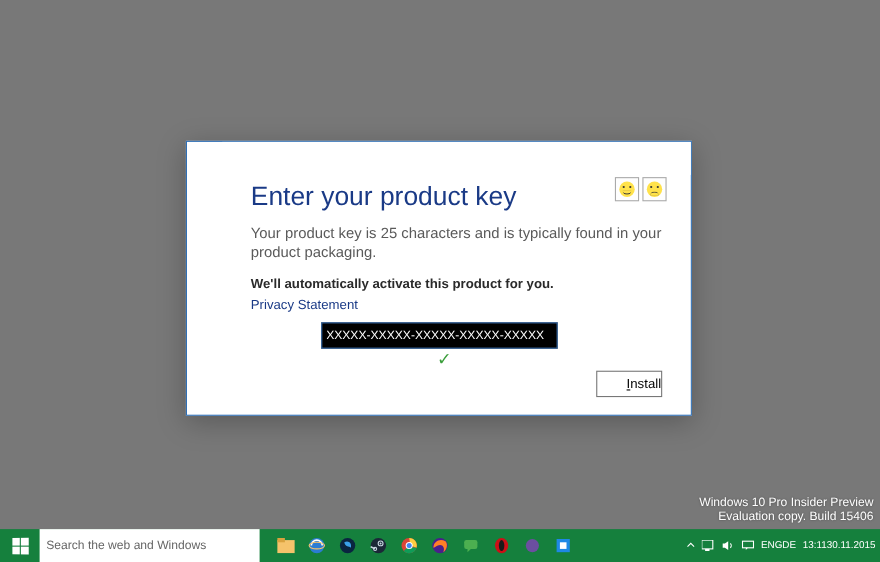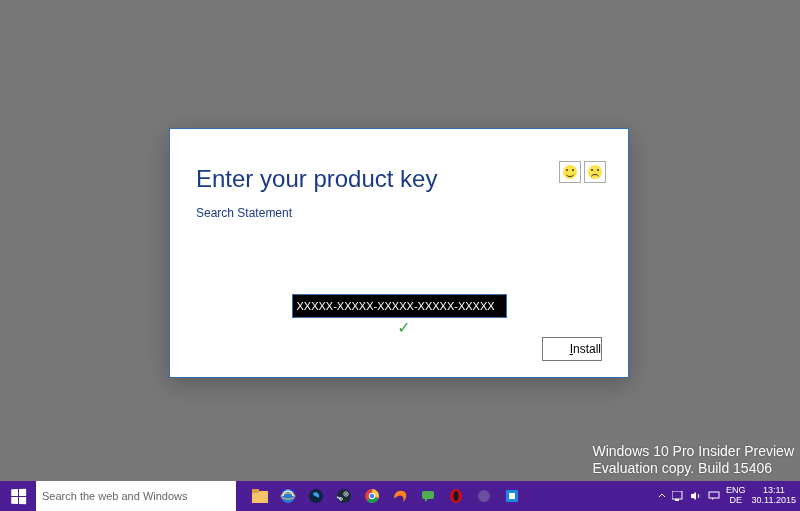--- a/index.html
+++ b/index.html
@@ -9,20 +9,21 @@
       background: #787878;
       position: relative;
     }
     .dialog {
       position: absolute;
       left: 169px; top: 128px;
       width: 460px; height: 250px;
       background: #fff;
       border: 1px solid #2f6fb5;
       box-shadow: 0 6px 24px rgba(0,0,0,0.25);
+      padding-left: 32px;
     }
     .dialog-header {
       height: 30px;
       background: #fff;
     }
     .dialog-body {
       padding: 6px 26px 0 26px;
       position: relative;
     }
     .title {
@@ -110,29 +111,30 @@
       background: #fff;
       font-size: 12px;
       cursor: pointer;
       display: flex; align-items: center; justify-content: flex-end;
     }
     .install-btn .ul { text-decoration: underline; }
     .watermark {
       position: absolute;
       right: 6px; bottom: 34px;
       color: #fff;
-      font-size: 14px;
+      font-size: 11px;
+      text-align: right;
       line-height: 1.2;
       text-shadow: 0 0 2px rgba(0,0,0,0.4);
     }
     .taskbar {
       position: absolute;
       left: 0; right: 0; bottom: 0;
       height: 30px;
-      background: #4c1d95;
+      background: #15803d;
       display: flex;
       align-items: stretch;
       color: #fff;
     }
     .start-btn {
       width: 36px;
       display: flex; align-items: center; justify-content: center;
       cursor: pointer;
     }
     .winlogo {
@@ -164,21 +166,21 @@
       border-radius: 3px;
     }
     .tray {
       margin-left: auto;
       display: flex; align-items: center;
       gap: 6px;
       padding: 0 4px;
       font-size: 9px;
     }
     .tray-block {
-      display: flex; flex-direction: column;
+      display: flex; flex-direction: row;
       align-items: center; line-height: 1.1;
       cursor: pointer;
     }
     .tray-glyph { cursor: pointer; }
     svg { display: block; }
   </style>
 </head>
 <body>
 
 <div class="desktop">
@@ -192,21 +194,23 @@
               <div class="mouth"></div>
             </div>
         </div>
         <div class="feedback-btn">
           <div class="face sad">
               <div class="mouth"></div>
             </div>
         </div>
       </div>
       <div class="title">Enter your product key</div>
-      <div class="link">Search Statement</div>
+      <div class="desc">Your product key is 25 characters and is typically found in your product packaging.</div>
+      <div class="subdesc">We'll automatically activate this product for you.</div>
+      <div class="link">Privacy Statement</div>
     </div>
     <div class="input-row">
       <input class="key-input" type="text" value="XXXXX-XXXXX-XXXXX-XXXXX-XXXXX" style="">
       <span class="check">✓</span>
       <div class="install-btn">
         <span><span class="ul">I</span><span>nstall</span></span>
       </div>
     </div>
   </div>
 

